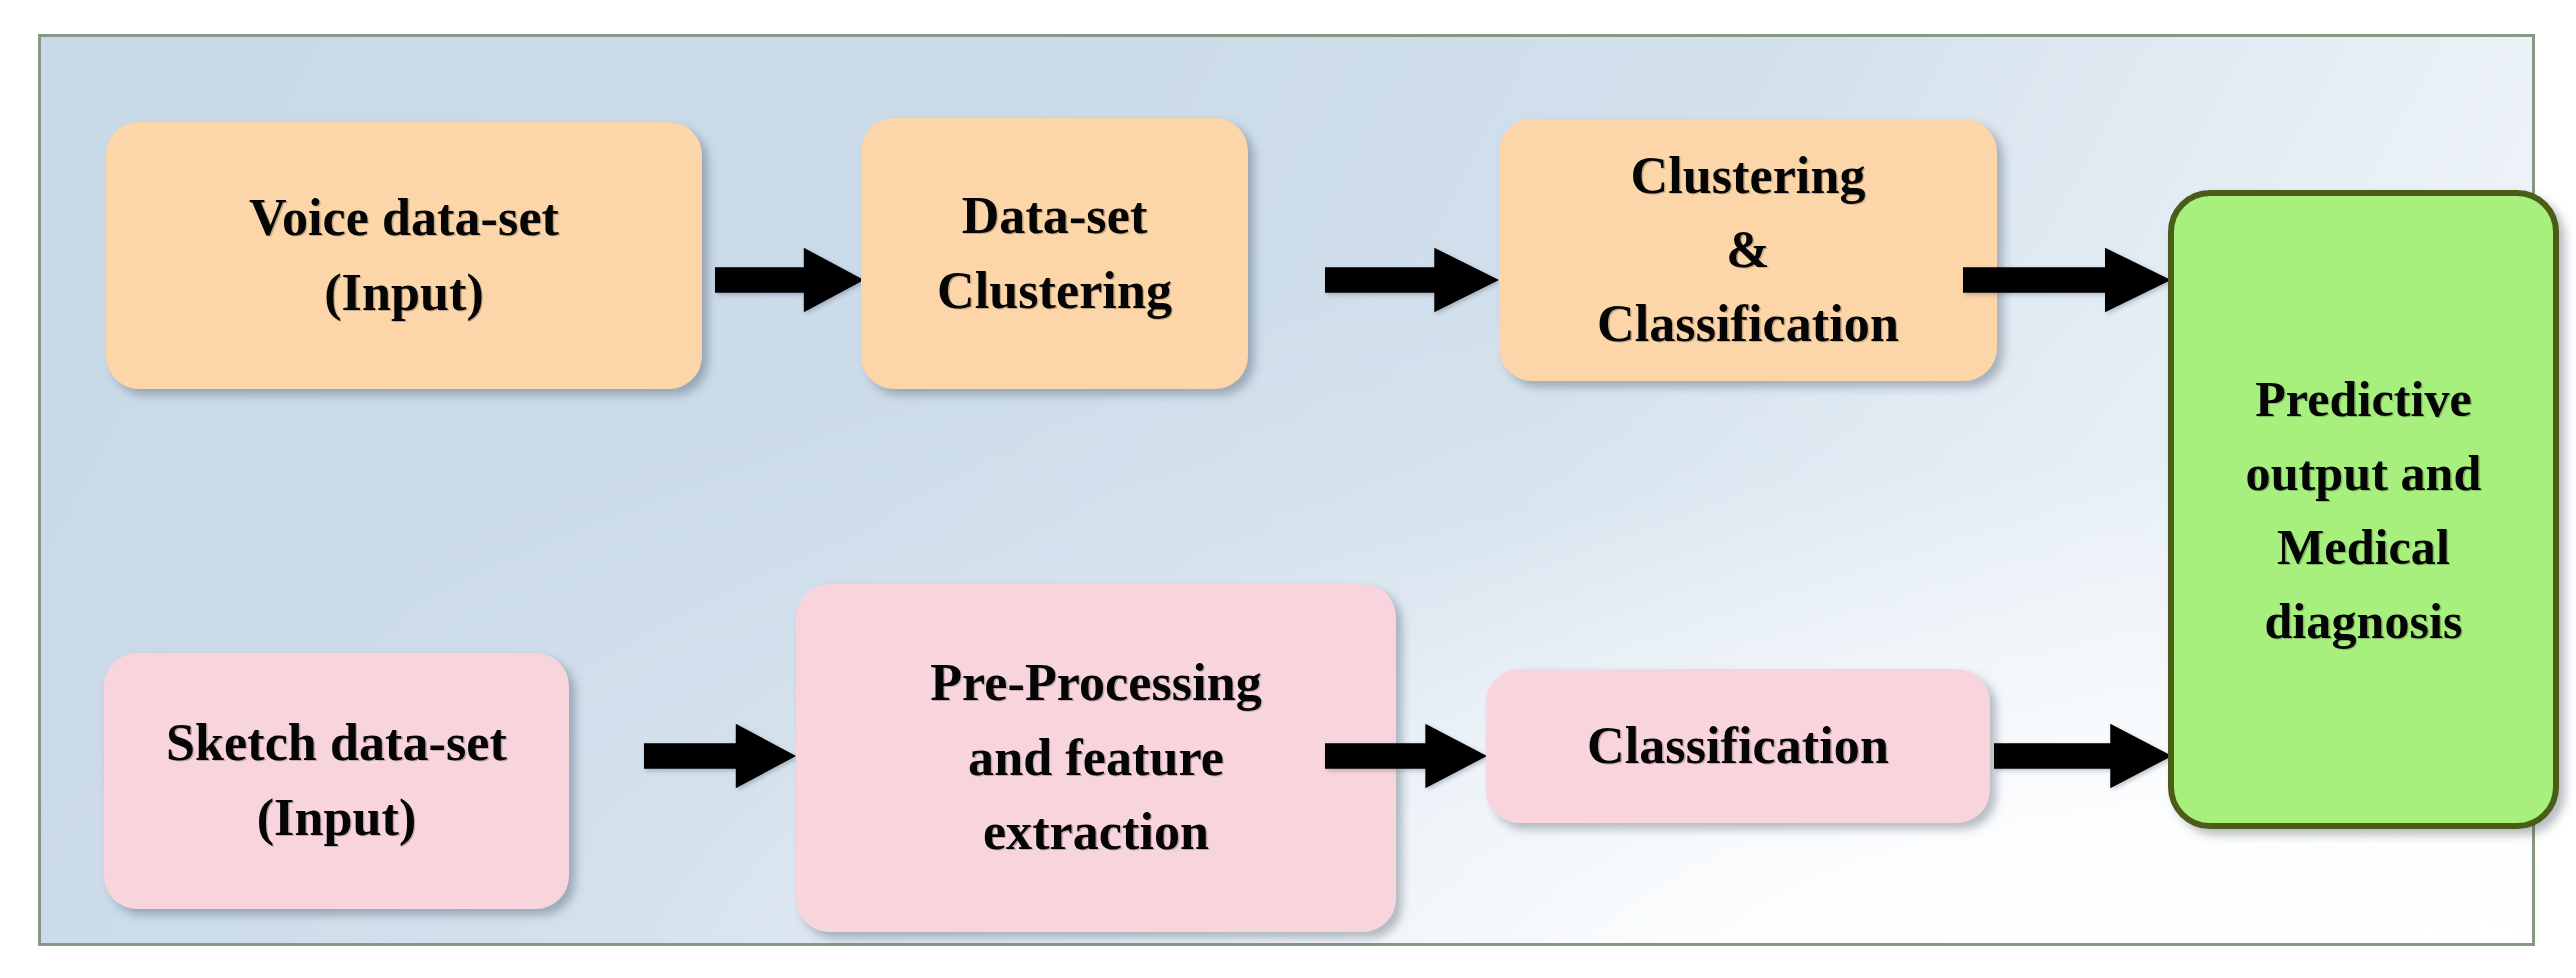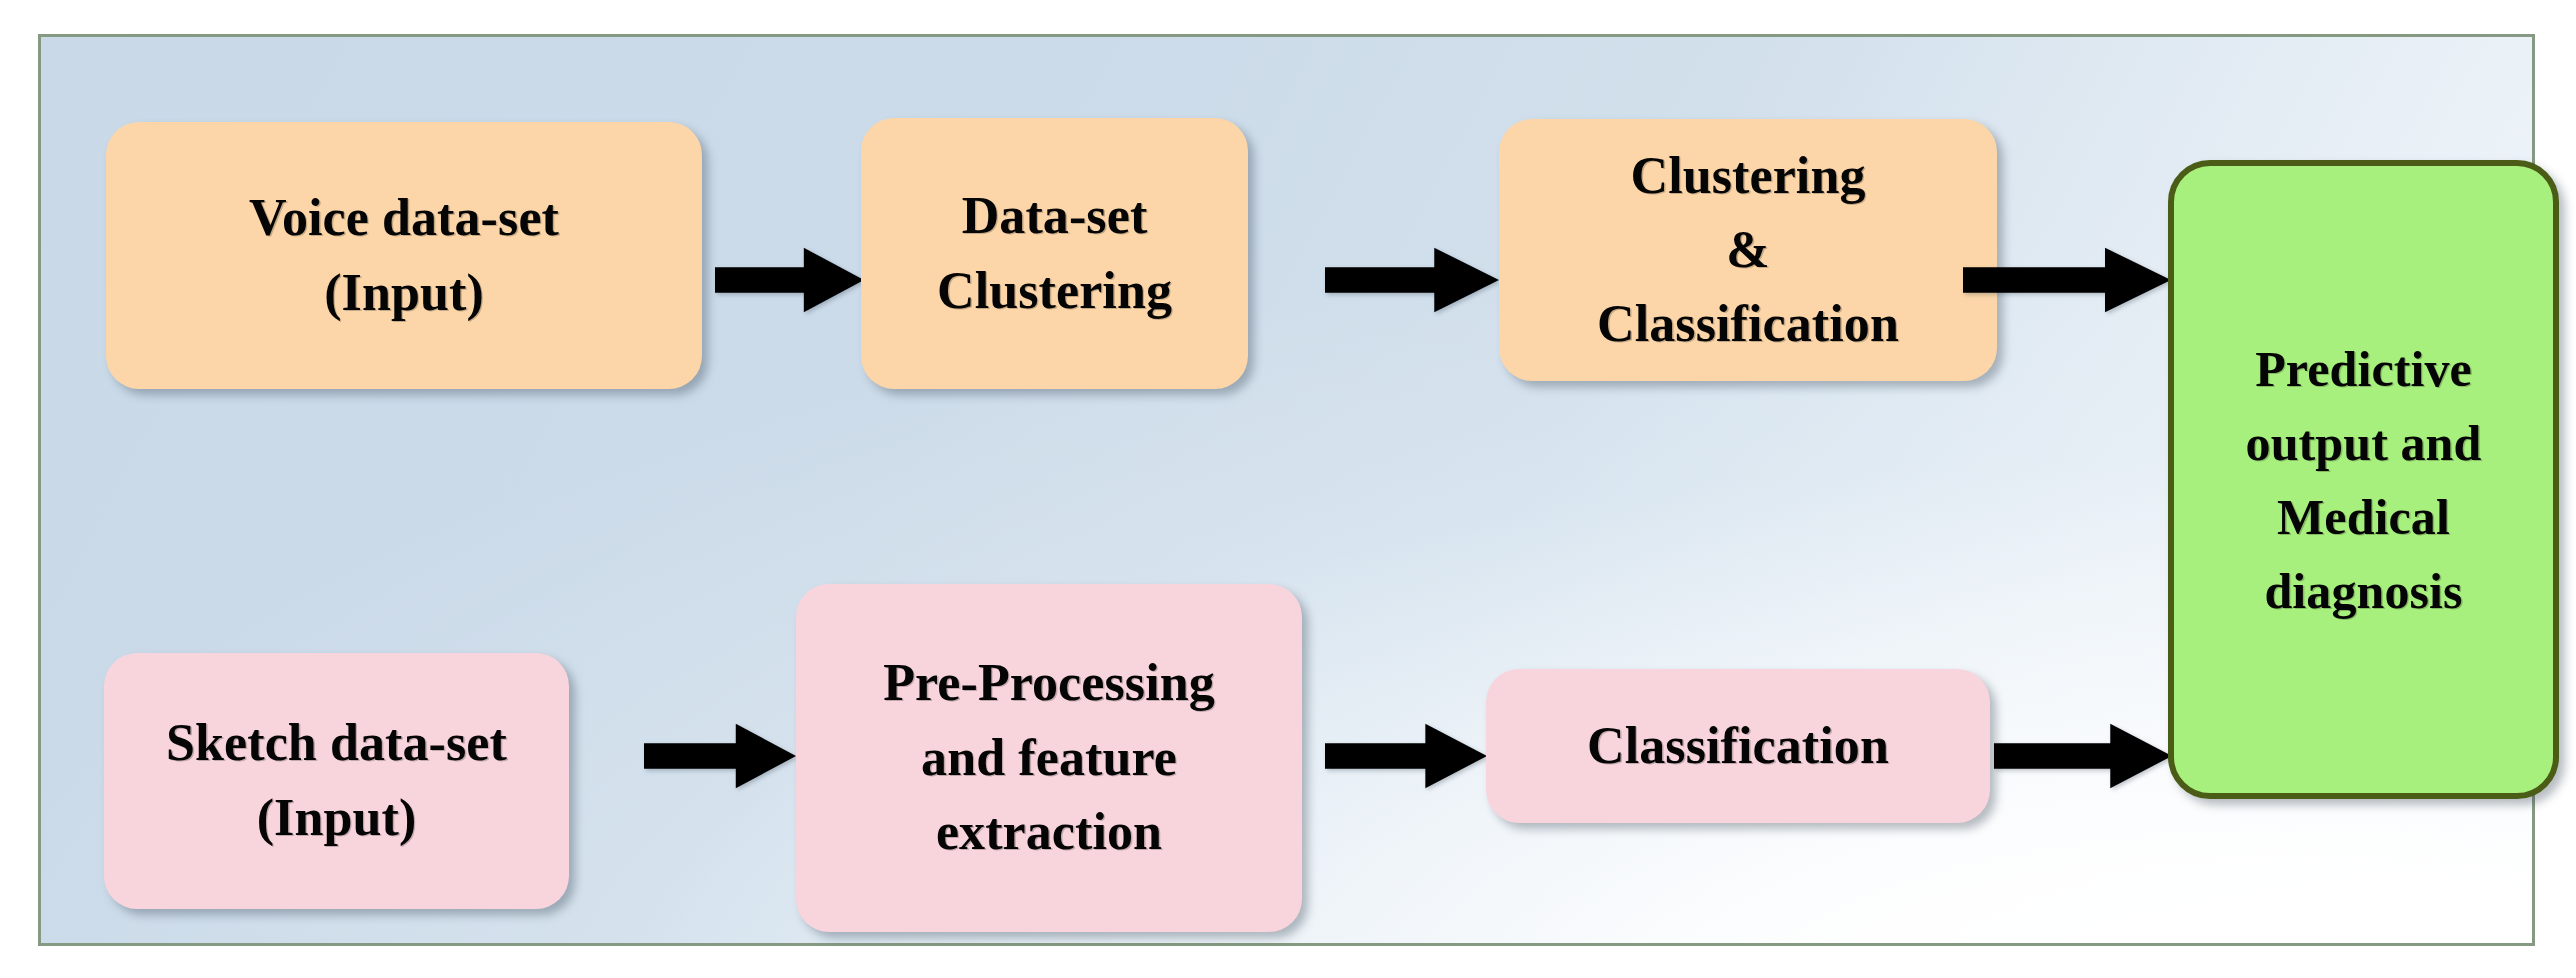--- a/index.html
+++ b/index.html
@@ -56,23 +56,23 @@
     background: #a7f07d;
     border: 6.5px solid #4b5c17;
     border-radius: 42px;
   }
 
   
   #n-voice      { left: 65px;   top: 85px;  width: 596px;  height: 267px;  font-size: 52px; line-height: 1.44; }
   #n-questions  { left: 820px; top: 81px;  width: 387px;  height: 271px;  font-size: 52px; line-height: 1.44; }
   #n-cluster    { left: 1458px; top: 82px;  width: 498px;  height: 262px;  font-size: 52px; line-height: 1.42; }
   #n-sketch     { left: 63px;   top: 616px;  width: 465px;  height: 256px;  font-size: 52px; line-height: 1.44; justify-content: center; }
-  #n-prepro     { left: 755px; top: 547px;  width: 506px;  height: 348px;  font-size: 52px; line-height: 1.44; }
+  #n-prepro     { left: 755px; top: 547px;  width: 600px;  height: 348px;  font-size: 52px; line-height: 1.44; }
   #n-classify   { left: 1445px; top: 632px;  width: 504px;  height: 154px;  font-size: 52px; line-height: 1.40; }
-  #n-output     { left: 2127px; top: 123px;  width: 391px;  height: 639px;  font-size: 50px; line-height: 1.48; }
+  #n-output     { left: 2127px; top: 153px;  width: 391px;  height: 639px;  font-size: 50px; line-height: 1.48; }
 
   
   .arrow {
     position: absolute;
     filter: drop-shadow(2.9px 2.9px 2.2px rgba(40,55,70,0.28));
   }
   .arrow svg { display: block; width: 100%; height: 100%; }
 
   #a1 { left: 674px;  top: 208px;  width: 149px;  height: 70px; }
   #a2 { left: 1284px; top: 208px;  width: 174px;  height: 70px; }

